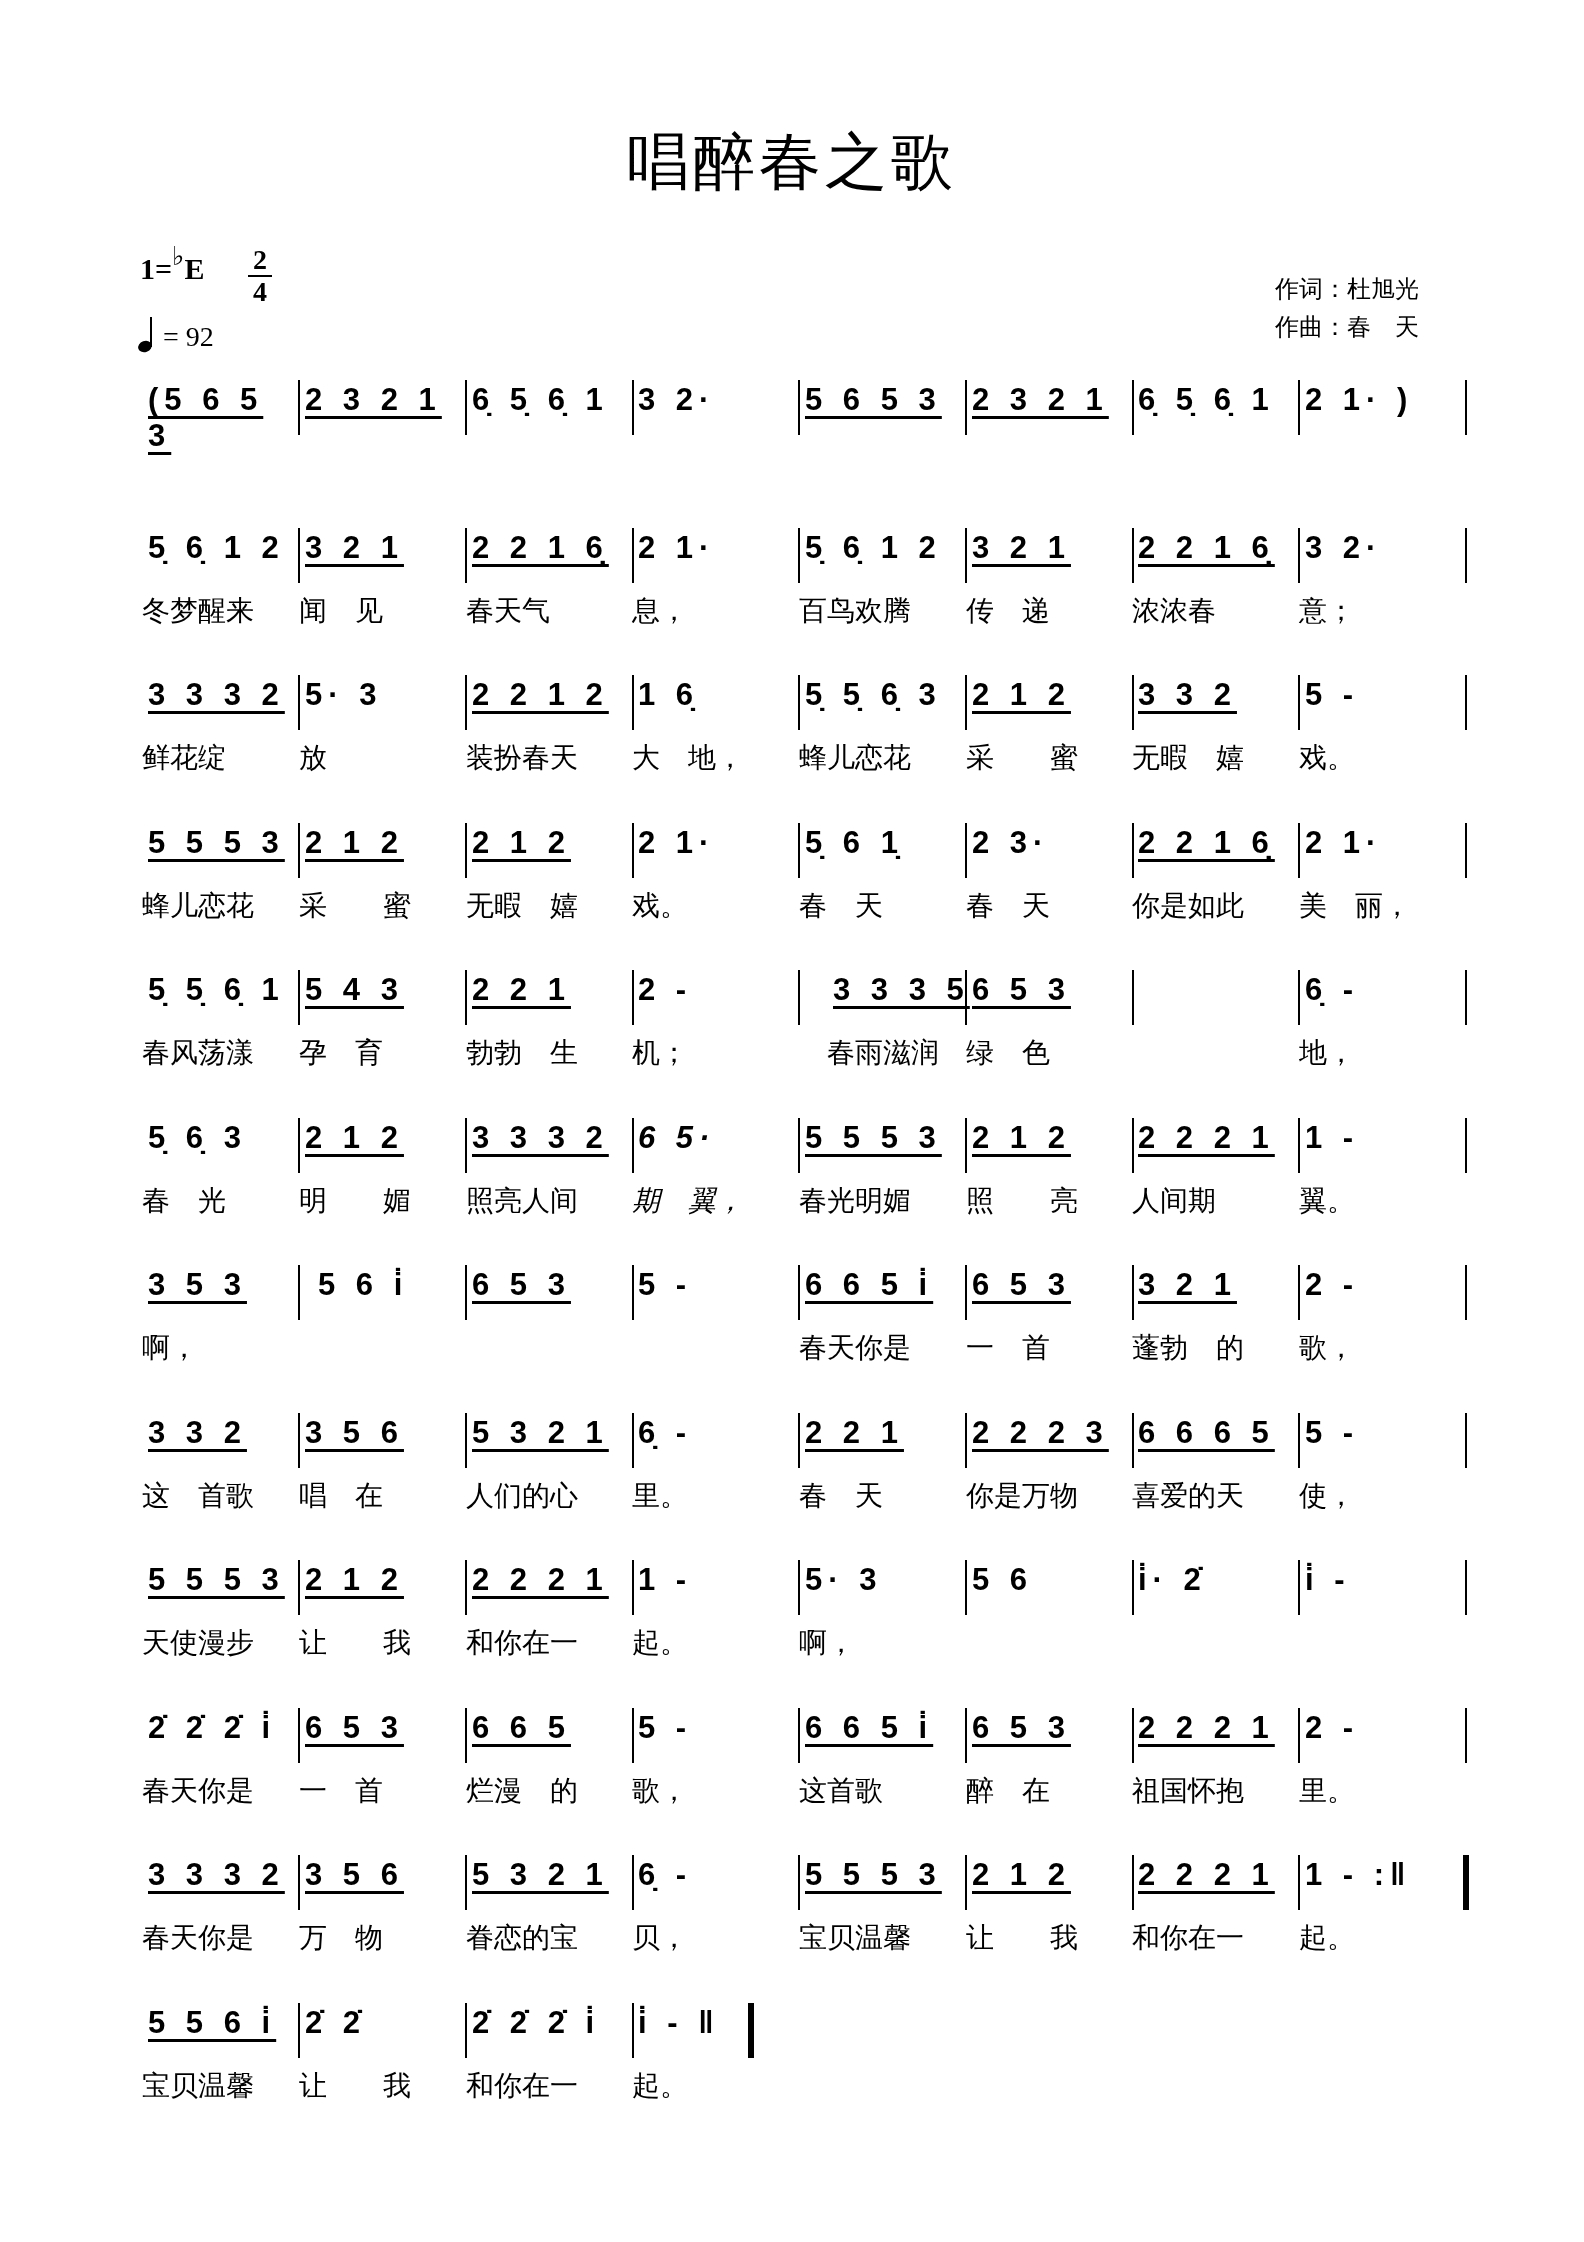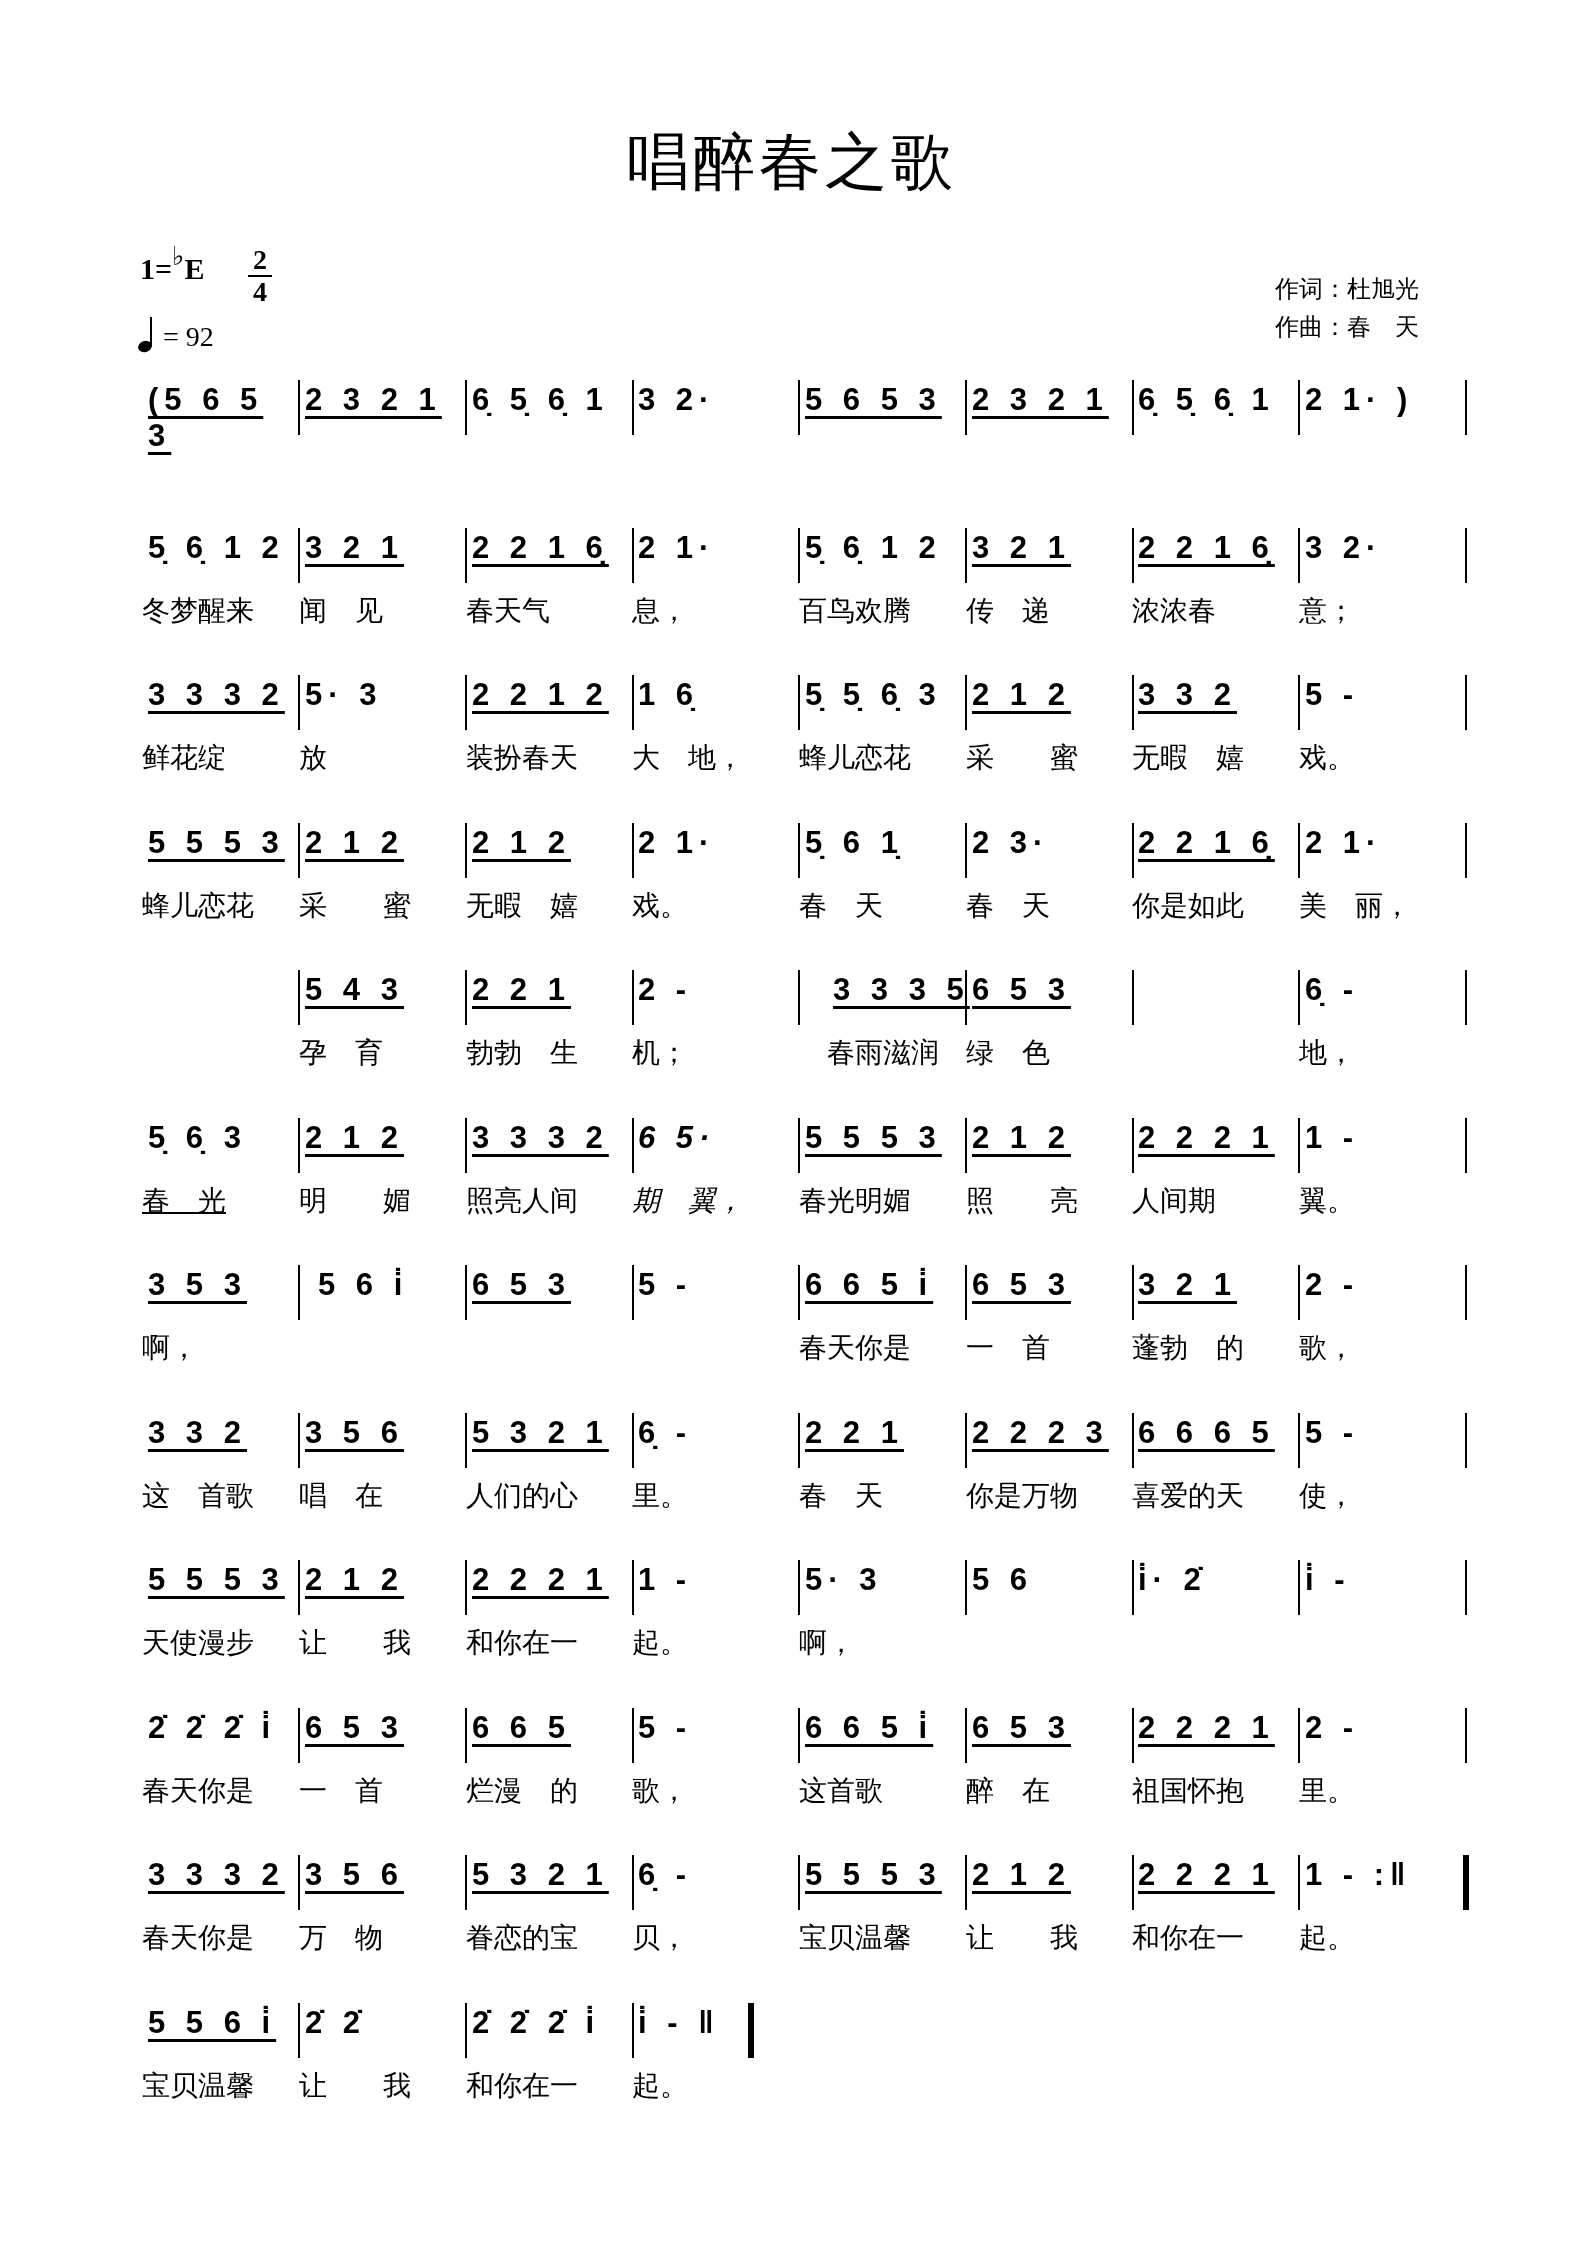--- a/index.html
+++ b/index.html
@@ -205,20 +205,24 @@
       <div class="bar" style="left: 298px;"></div>
       <div class="bar" style="left: 465px;"></div>
       <div class="bar" style="left: 632px;"></div>
       <div class="bar" style="left: 798px;"></div>
       <div class="bar" style="left: 965px;"></div>
       <div class="bar" style="left: 1132px;"></div>
       <div class="bar" style="left: 1298px;"></div>
       <div class="bar" style="left: 1465px;"></div>
     </div>
     <div class="row" style="top: 952px;">
+      <div class="measure" style="left: 148px; width: 150px;">
+        <div class="notes" style="letter-spacing: 6px; text-decoration: 3px; text-underline-offset: 6px;">5̣ 5̣ 6̣ 1</div>
+        <div class="lyrics" style="left: -6px;">春风荡漾</div>
+      </div>
       <div class="measure" style="left: 305px; width: 150px;">
         <div class="notes" style="letter-spacing: 6px; text-decoration: underline 3px; text-underline-offset: 6px;">5 4 3</div>
         <div class="lyrics" style="left: -6px;">孕　育</div>
       </div>
       <div class="measure" style="left: 472px; width: 150px;">
         <div class="notes" style="letter-spacing: 6px; text-decoration: underline 3px; text-underline-offset: 6px;">2 2 1</div>
         <div class="lyrics" style="left: -6px;">勃勃　生</div>
       </div>
       <div class="measure" style="left: 638px; width: 150px;">
         <div class="notes" style="letter-spacing: 6px; text-decoration: 3px; text-underline-offset: 6px;">2 -</div>
@@ -241,21 +245,21 @@
       <div class="bar" style="left: 632px;"></div>
       <div class="bar" style="left: 798px;"></div>
       <div class="bar" style="left: 965px;"></div>
       <div class="bar" style="left: 1132px;"></div>
       <div class="bar" style="left: 1298px;"></div>
       <div class="bar" style="left: 1465px;"></div>
     </div>
     <div class="row" style="top: 1099.5px;">
       <div class="measure" style="left: 148px; width: 150px;">
         <div class="notes" style="letter-spacing: 6px; text-decoration: 3px; text-underline-offset: 6px;">5̣ 6̣ 3</div>
-        <div class="lyrics" style="left: -6px; text-decoration: underline;">春　光</div>
+        <div class="lyrics" style="left: -6px;">春　光</div>
       </div>
       <div class="measure" style="left: 305px; width: 150px;">
         <div class="notes" style="letter-spacing: 6px; text-decoration: underline 3px; text-underline-offset: 6px;">2 1 2</div>
         <div class="lyrics" style="left: -6px;">明　　媚</div>
       </div>
       <div class="measure" style="left: 472px; width: 150px;">
         <div class="notes" style="letter-spacing: 6px; text-decoration: underline 3px; text-underline-offset: 6px;">3 3 3 2</div>
         <div class="lyrics" style="left: -6px;">照亮人间</div>
       </div>
       <div class="measure" style="left: 638px; width: 150px; font-style: italic;">

